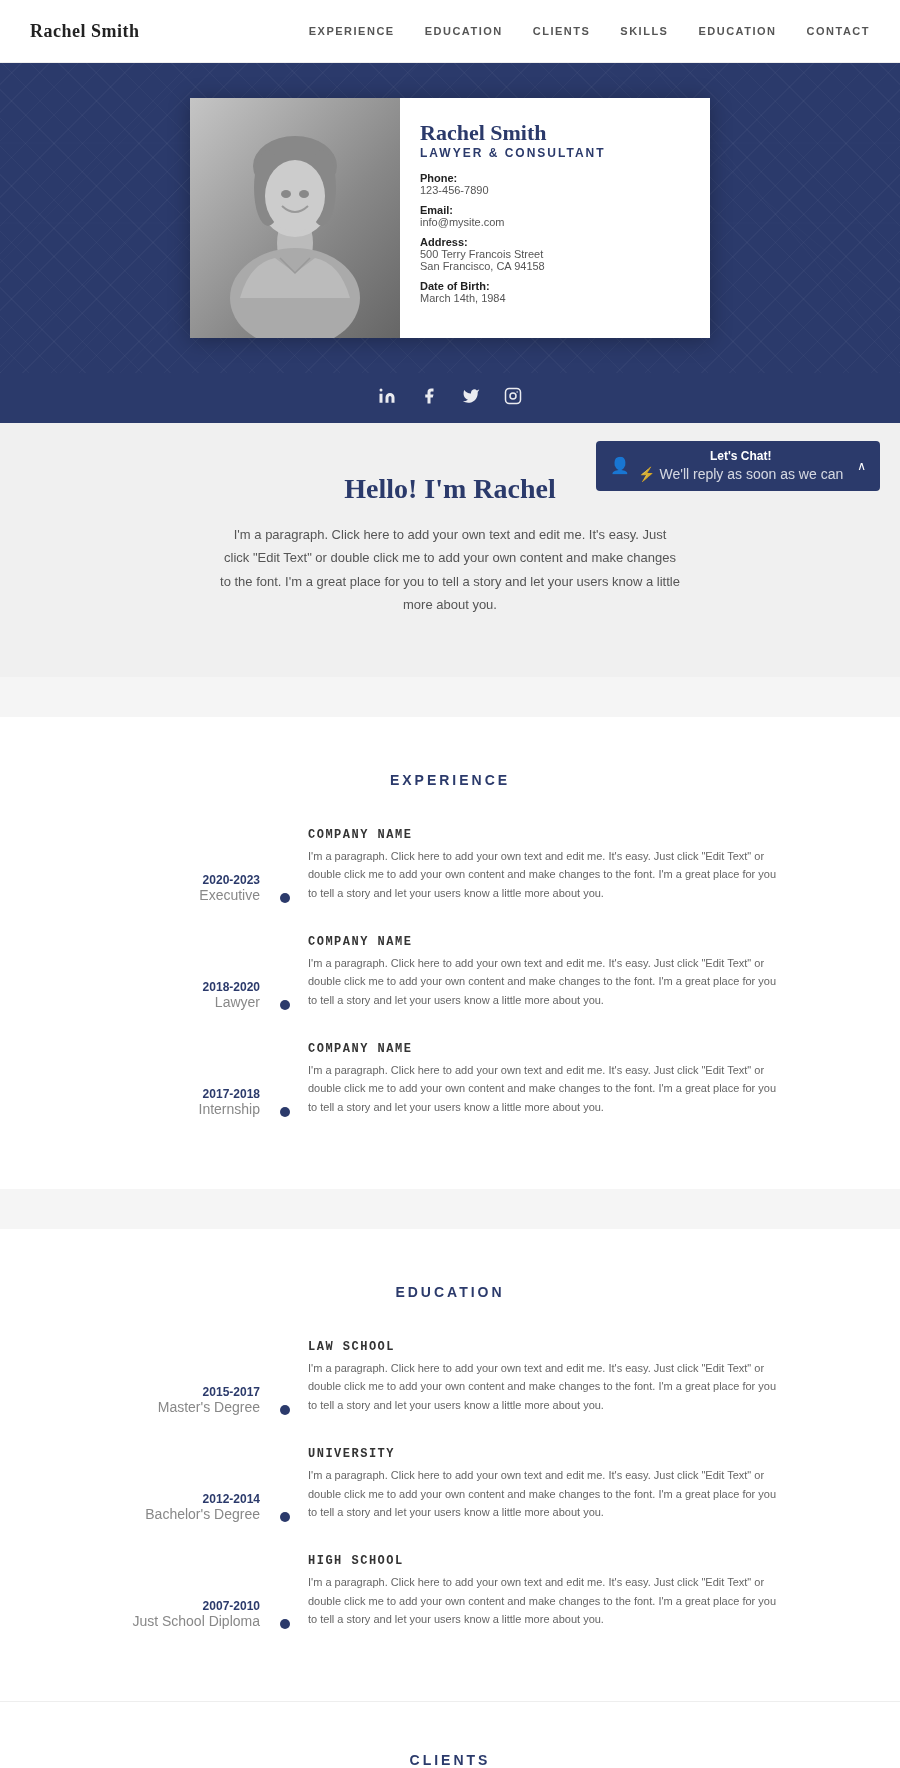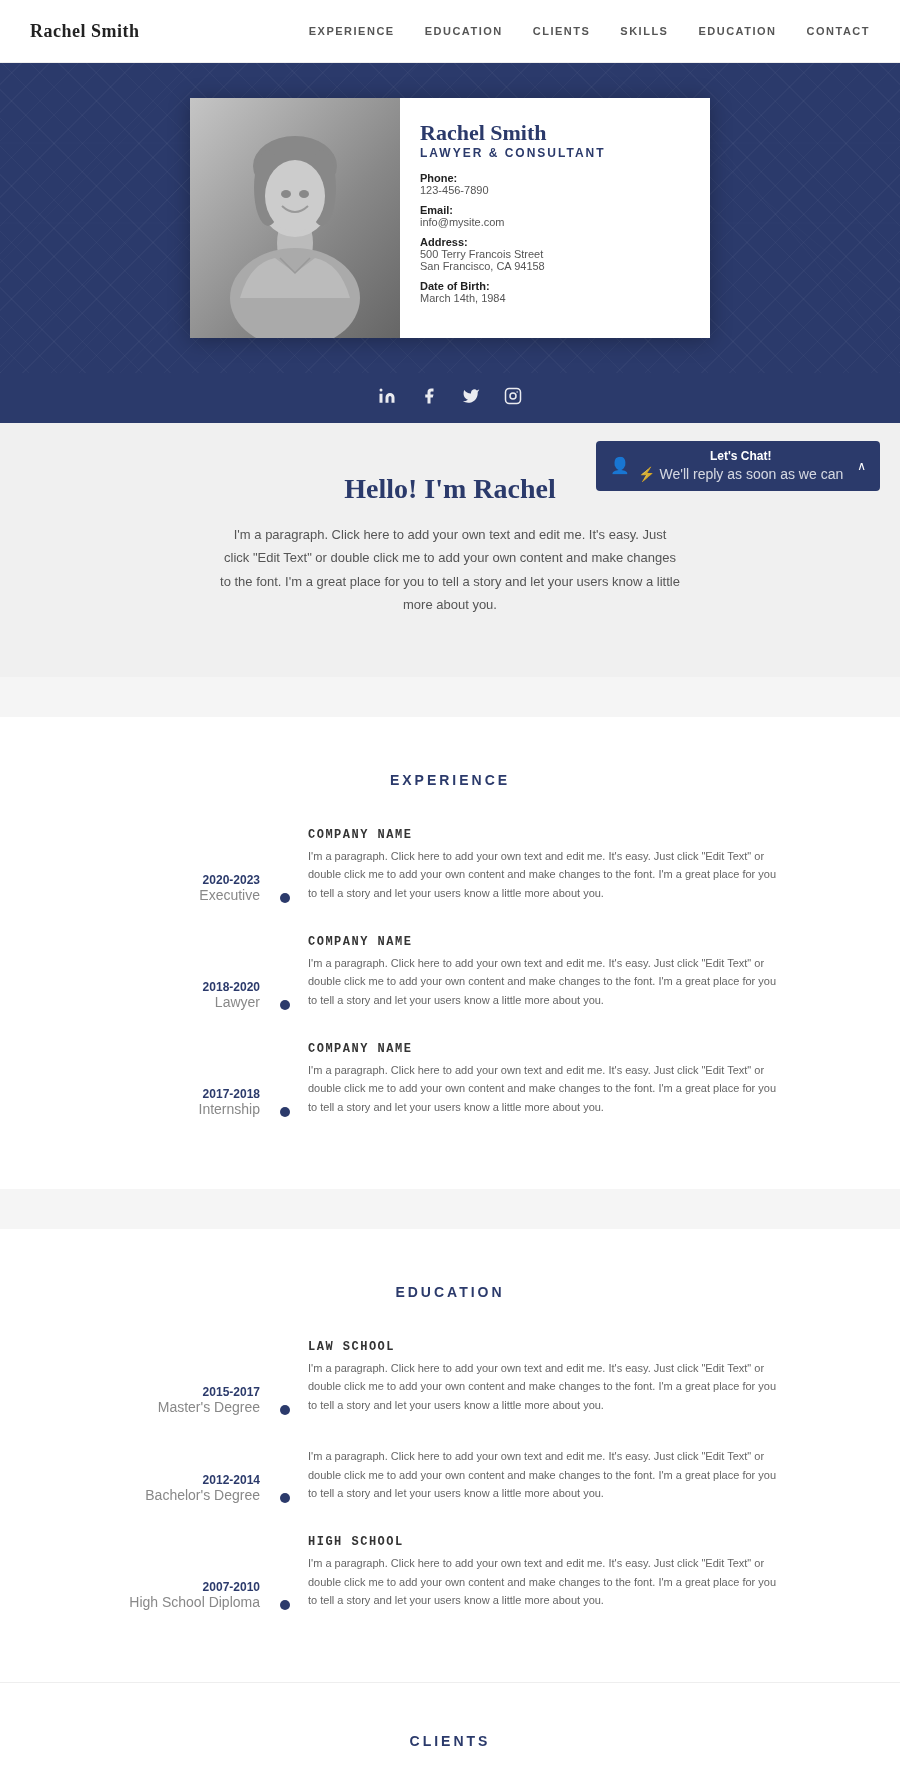--- a/index.html
+++ b/index.html
@@ -463,28 +463,29 @@
       </div>
     </div>
 
     <div class="timeline-item">
       <div class="timeline-left">
         <div class="year-range">2012-2014</div>
         <div class="role">Bachelor's Degree</div>
       </div>
       <div class="timeline-dot"></div>
       <div class="timeline-right">
+        <div class="company">UNIVERSITY</div>
         <div class="description">I'm a paragraph. Click here to add your own text and edit me. It's easy. Just click "Edit Text" or double click me to add your own content and make changes to the font. I'm a great place for you to tell a story and let your users know a little more about you.</div>
       </div>
     </div>
 
     <div class="timeline-item">
       <div class="timeline-left">
         <div class="year-range">2007-2010</div>
-        <div class="role">High School Diploma</div>
+        <div class="role">Just School Diploma</div>
       </div>
       <div class="timeline-dot"></div>
       <div class="timeline-right">
         <div class="company">HIGH SCHOOL</div>
         <div class="description">I'm a paragraph. Click here to add your own text and edit me. It's easy. Just click "Edit Text" or double click me to add your own content and make changes to the font. I'm a great place for you to tell a story and let your users know a little more about you.</div>
       </div>
     </div>
 
   </div>
 </div>

